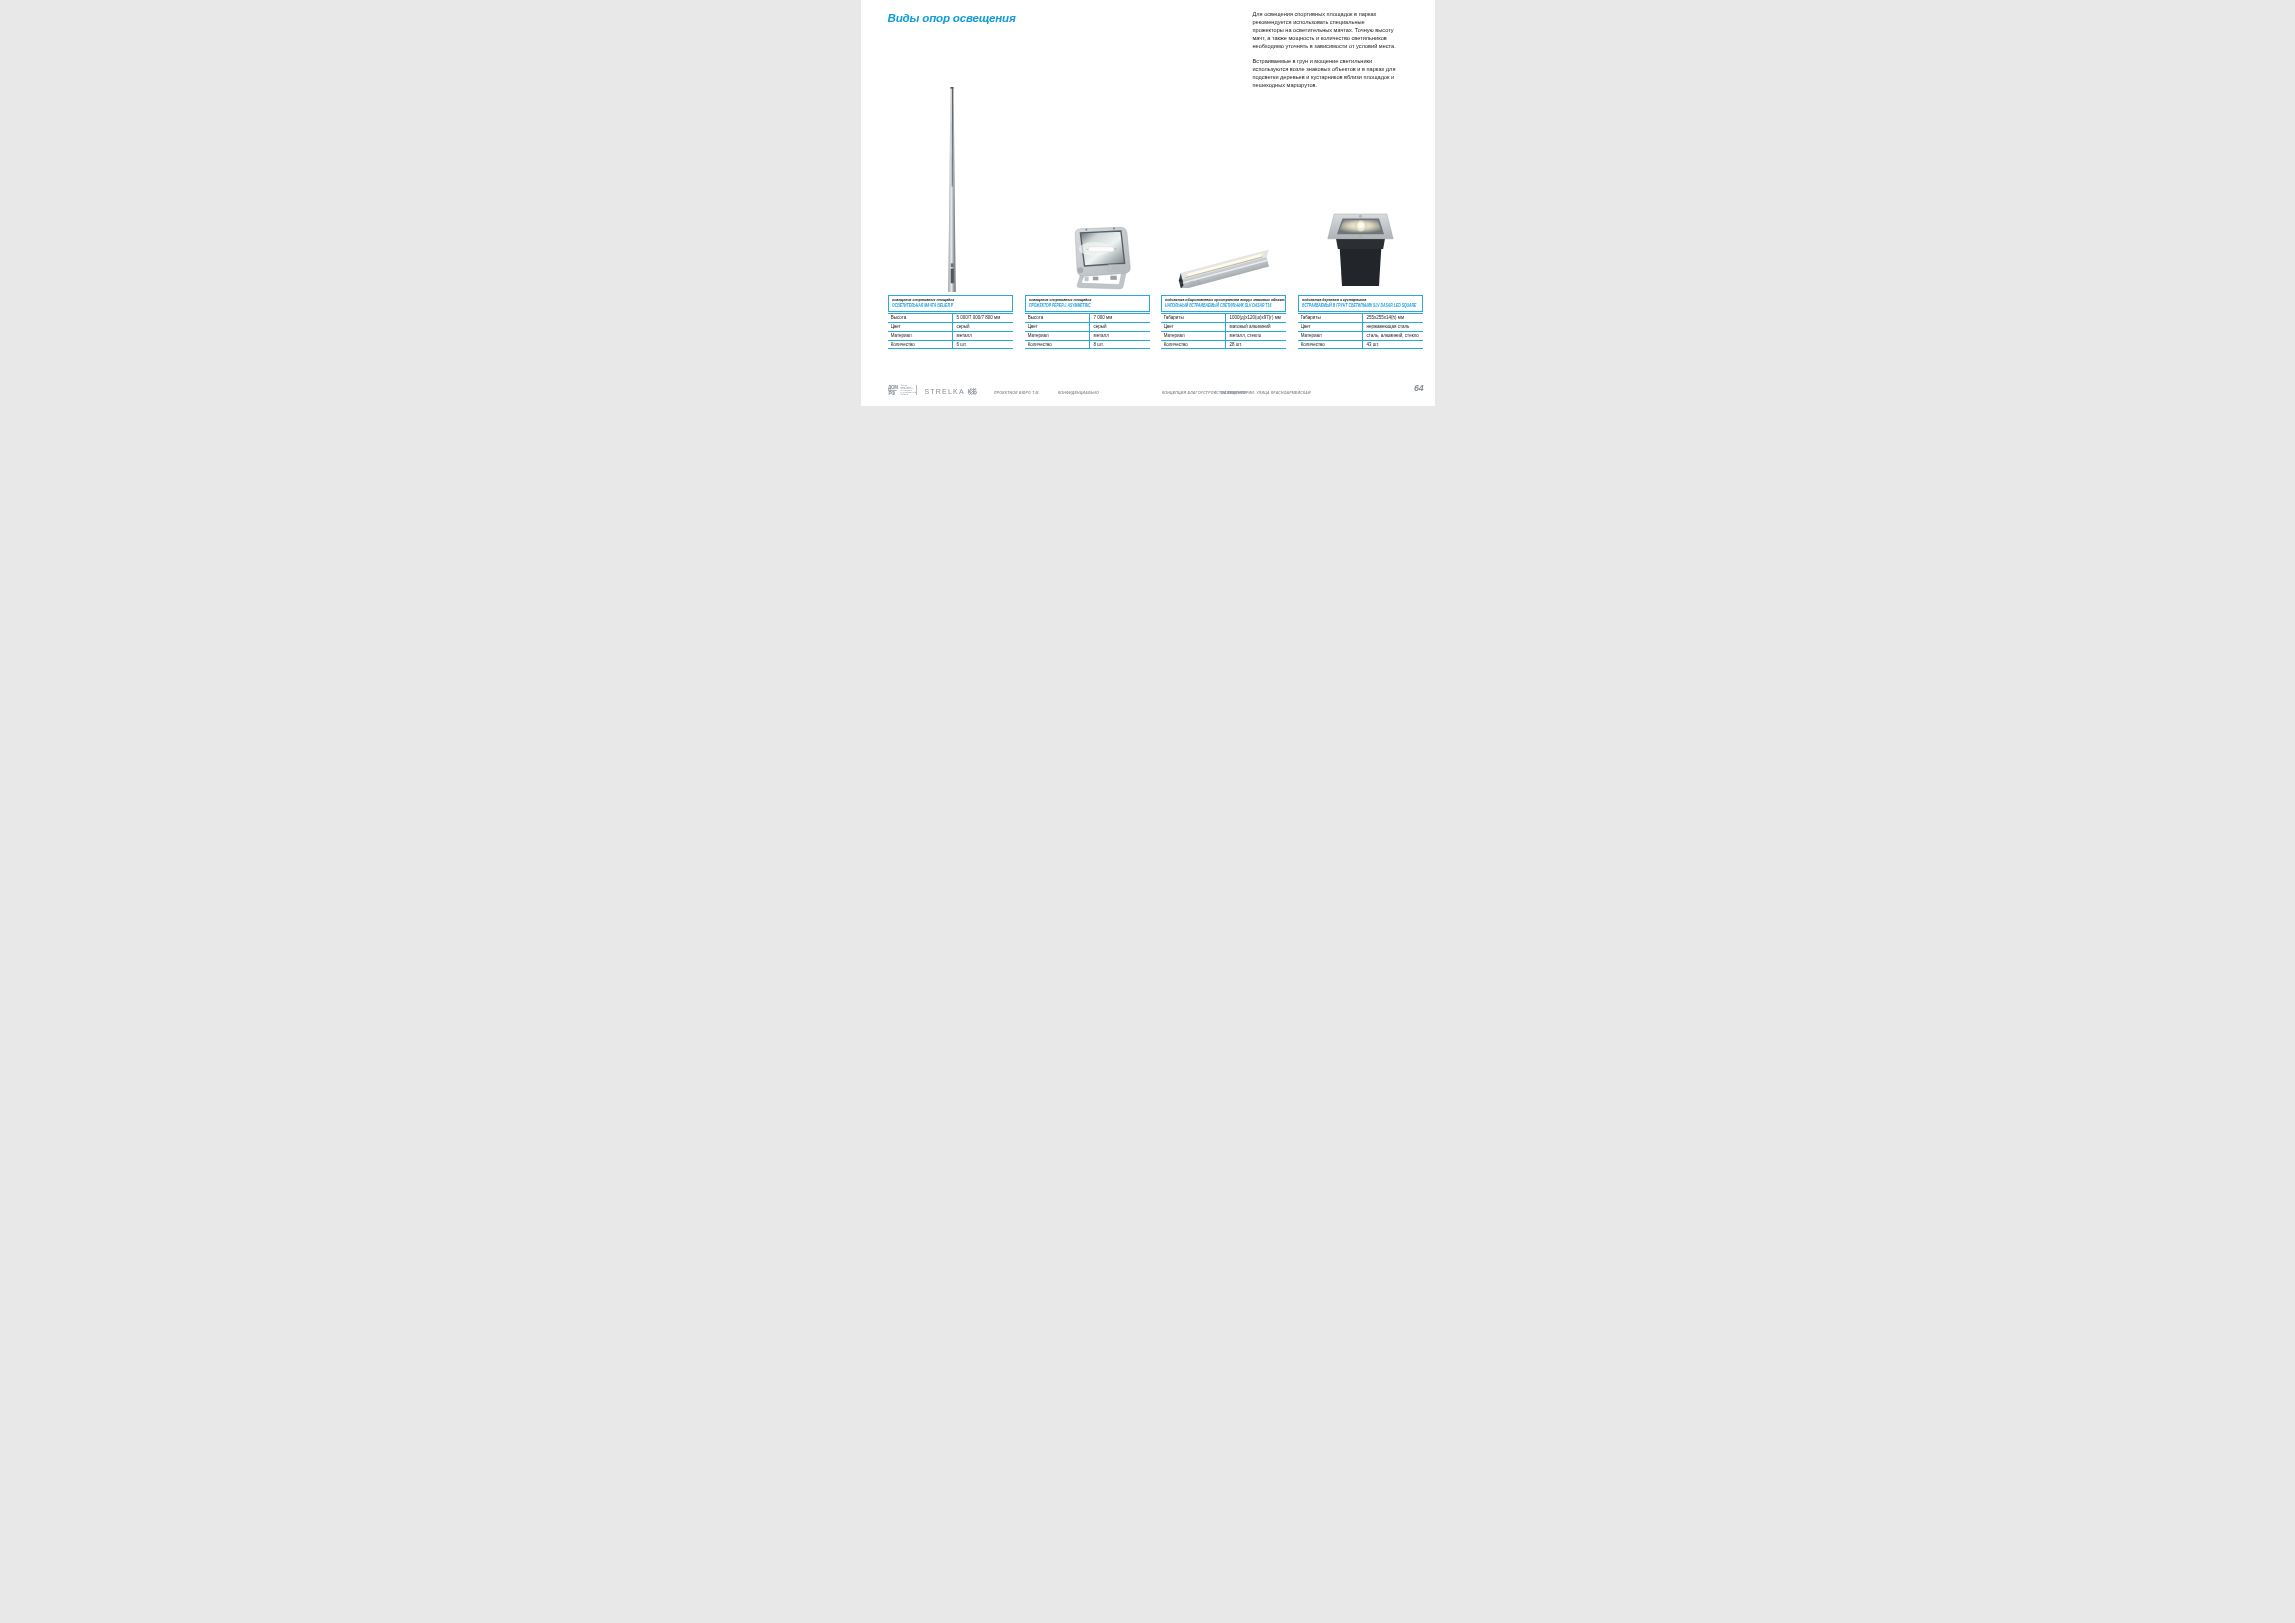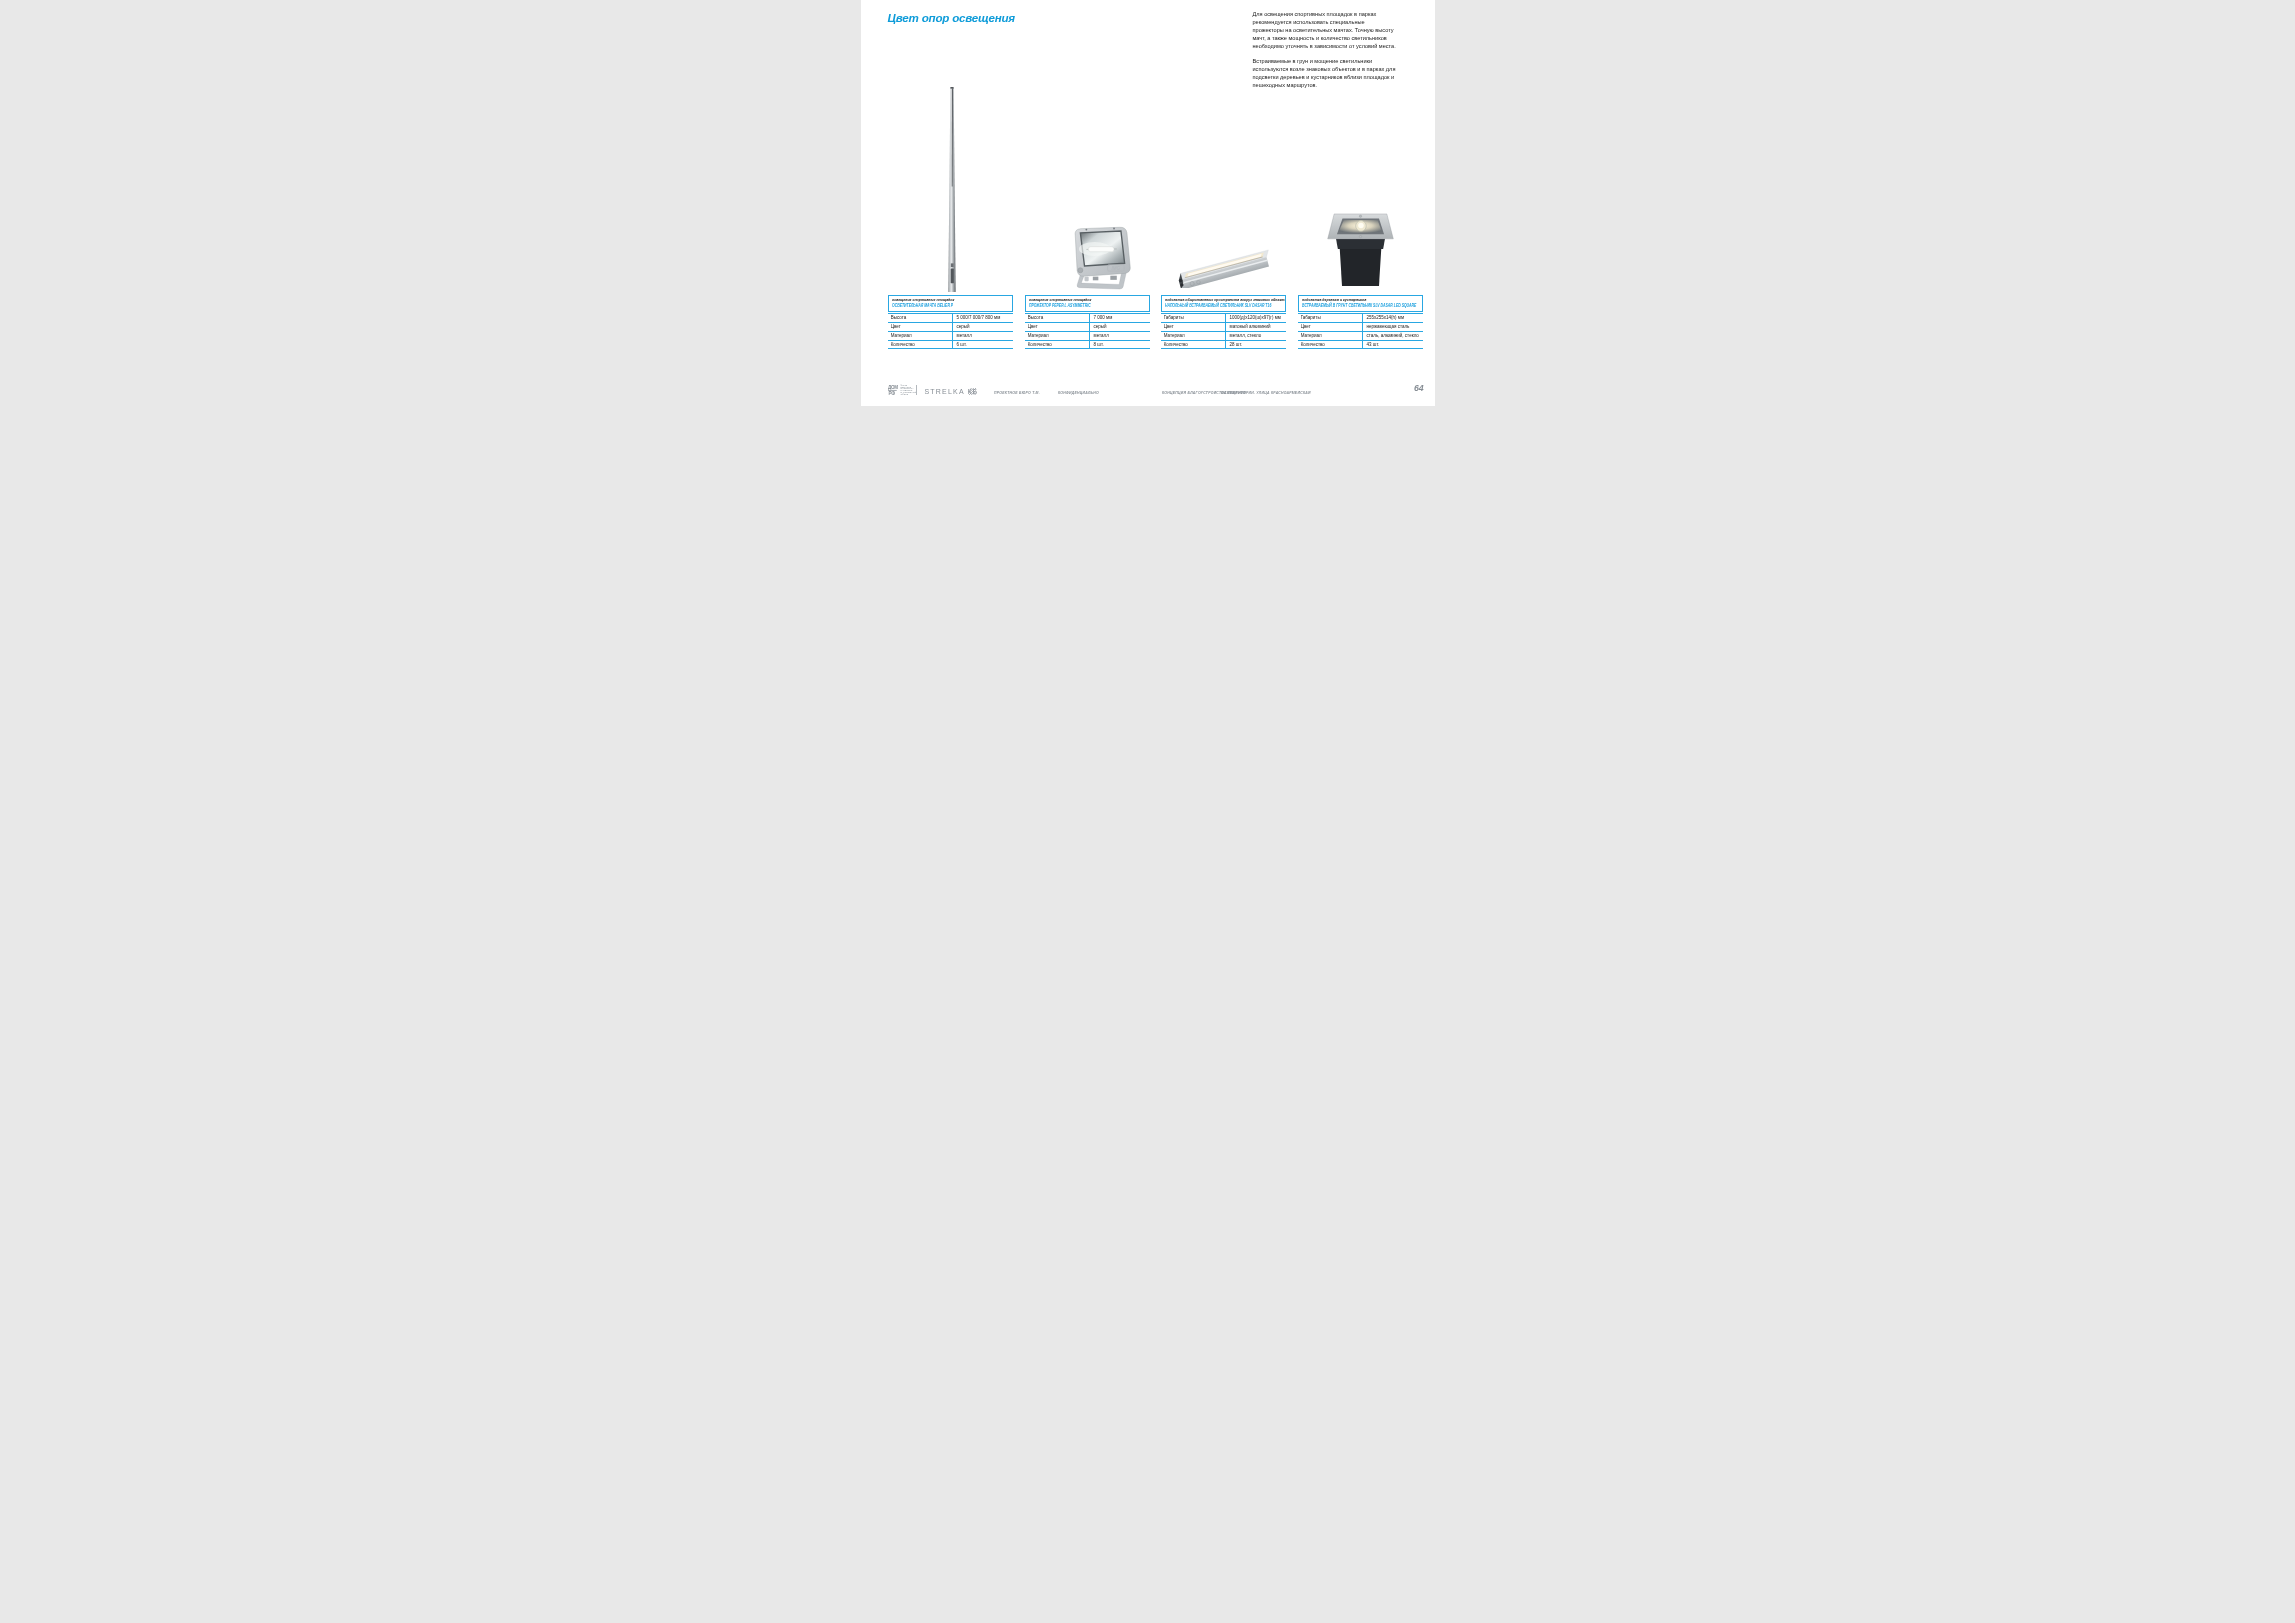--- a/index.html
+++ b/index.html
@@ -67,21 +67,21 @@
     position:absolute;left:553px;top:382px;
     font-size:9.7px;font-weight:bold;font-style:italic;color:#868d94;
     transform:scaleX(0.9);transform-origin:left center;
   }
 </style>
 </head>
 <body>
 
 <div class="page">
 
-  <h1 class="title">Цвет опор освещения</h1>
+  <h1 class="title">Виды опор освещения</h1>
 
   <div class="intro">
     <div class="line">Для освещения спортивных площадок в парках</div>
     <div class="line">рекомендуется  использовать специальные</div>
     <div class="line">прожекторы на осветительных мачтах. Точную высоту</div>
     <div class="line">мачт, а также мощность и количество светильников</div>
     <div class="line">необходимо уточнять в зависимости от условий места.</div>
     <div class="para-gap"></div>
     <div class="line">Встраиваемые в грун и мощение светильники</div>
     <div class="line">используются возле знаковых объектов и в парках для</div>

